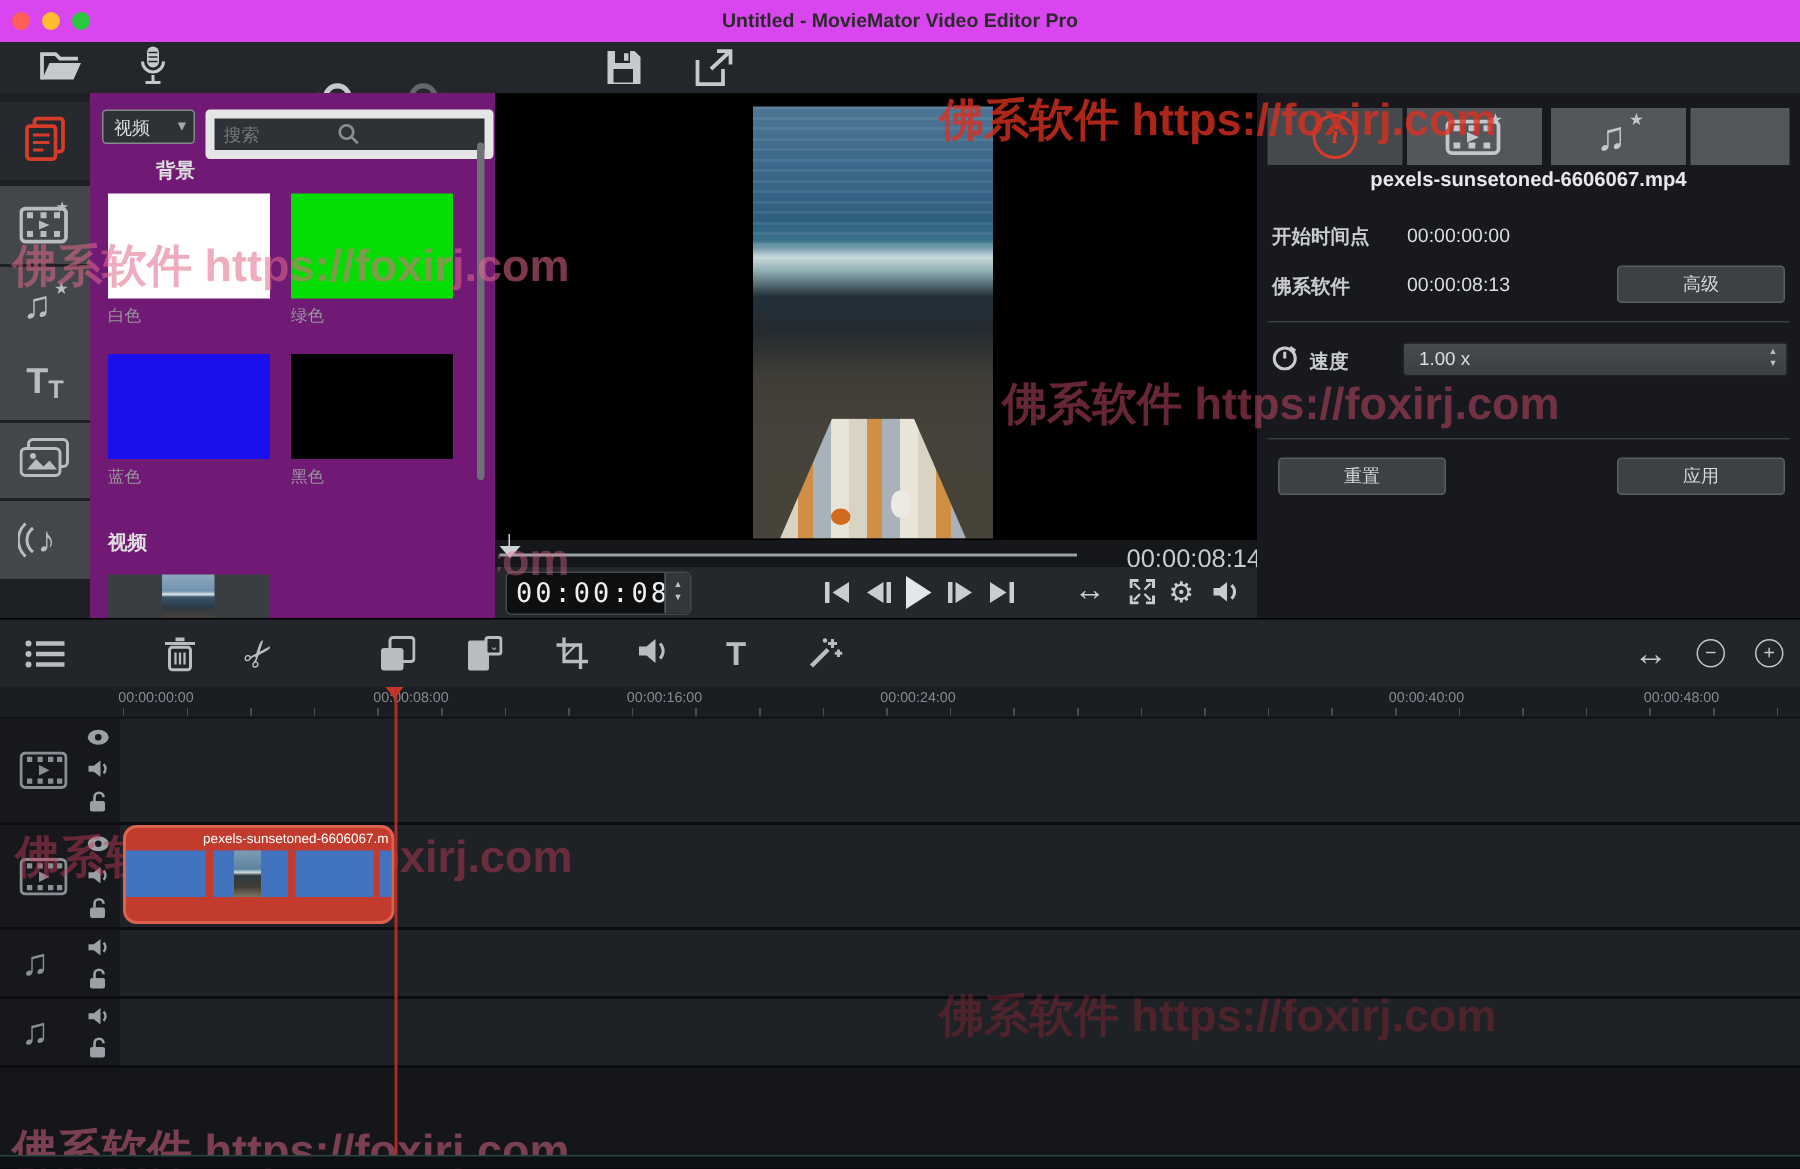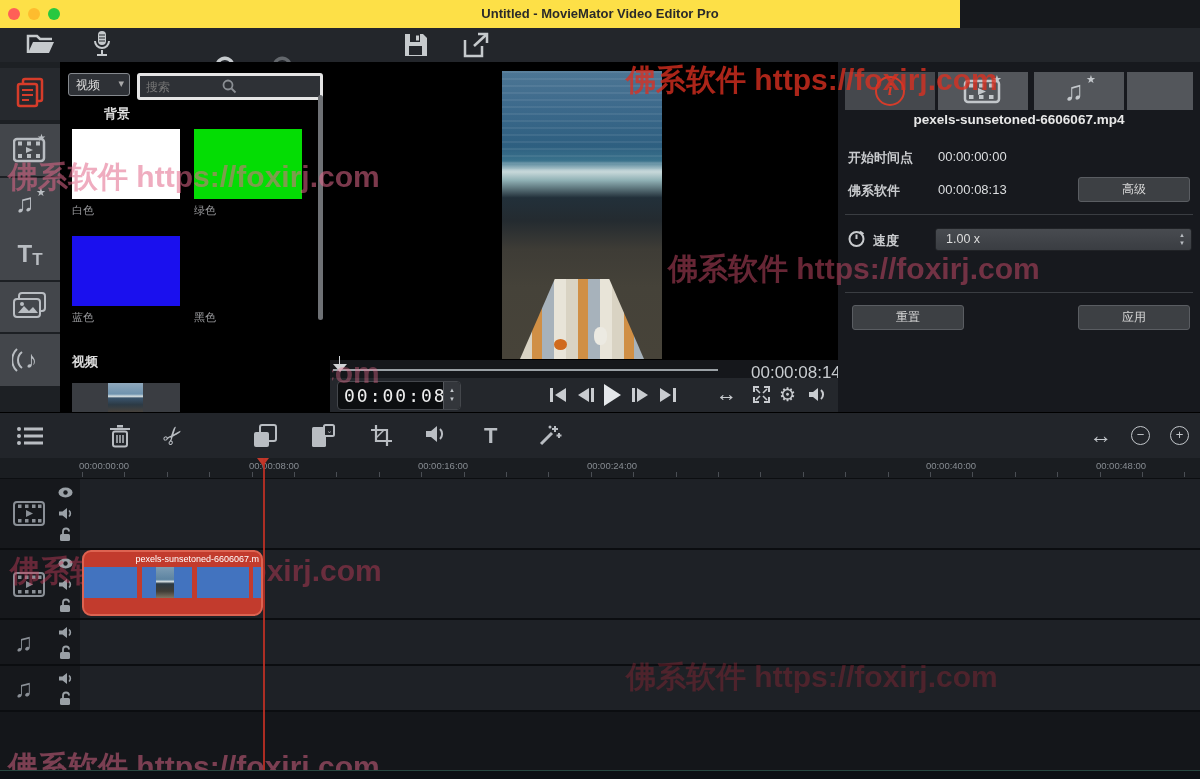--- a/index.html
+++ b/index.html
@@ -1,30 +1,30 @@
 <!DOCTYPE html>
 <html><head>
 <meta charset="utf-8">
 <style>
   html,body{margin:0;padding:0;background:#000;}
   #app{position:relative;width:1200px;height:779px;overflow:hidden;
        font-family:"Liberation Sans",sans-serif;background:#17191d;}
   .abs{position:absolute;}
   
-  .titlebar{left:0;top:0;width:960px;height:28px;background:#fde047;border-bottom:1px solid #c9c9c9;}
+  .titlebar{left:0;top:0;width:1200px;height:28px;background:#d946ef;border-bottom:1px solid #c9c9c9;}
   .tl-dot{width:12px;height:12px;border-radius:50%;top:8px;}
   .wtitle{width:1200px;top:6px;text-align:center;font-size:13px;font-weight:bold;color:#2a2a2a;}
   
   .mtoolbar{left:0;top:28px;width:1200px;height:34px;background:#23262b;}
   
   .sidebar{left:0;top:62px;width:60px;height:350px;background:#1d2024;}
   .sb-btn{left:0;width:60px;height:52px;background:#43464b;display:flex;align-items:center;justify-content:center;color:#b9bdc2;}
   .sb-sel{background:#26292e;}
   
-  .mpanel{left:60px;top:62px;width:270px;height:350px;background:#000000;overflow:hidden;}
+  .mpanel{left:60px;top:62px;width:270px;height:350px;background:#701a75;overflow:hidden;}
   .sec-label{font-size:13px;font-weight:bold;color:#dddddd;}
   .swatch{width:108px;height:70px;}
   .sw-label{font-size:11px;color:#98999c;}
   
   .preview{left:330px;top:62px;width:508px;height:298px;background:#000;}
   .seekrow{left:330px;top:360px;width:508px;height:18px;background:#15171b;}
   .transport{left:330px;top:378px;width:508px;height:34px;background:#24272c;}
   
   .rpanel{left:838px;top:62px;width:362px;height:350px;background:#17191e;}
   .rtab{top:10px;height:38px;background:#53565b;display:flex;align-items:center;justify-content:center;}
@@ -150,21 +150,21 @@
             <text x="13" y="26" font-size="24" fill="#b9bdc2">♪</text>
           </svg></span>
     </div>
   </div>
 
   <div class="abs mpanel">
     <div class="abs" style="left:8px;top:11px;width:60px;height:21px;background:#2e3136;border:1px solid #85898e;border-radius:3px;">
       <span class="abs" style="left:7px;top:3px;font-size:12px;color:#dddddd;">视频</span>
       <span class="abs" style="right:5px;top:3px;font-size:11px;color:#aaaaaa;">▾</span>
     </div>
-    <div class="abs" style="left:77px;top:11px;width:180px;height:21px;background:#2e3136;border:3px solid #e5e5e5;border-radius:3px;">
+    <div class="abs" style="left:77px;top:11px;width:180px;height:21px;background:#2e3136;border:6px solid #e5e5e5;border-radius:3px;">
       <input class="abs" style="left: 0px; top: 0px; width: 120px; height: 19px; background: transparent; border: none; outline: none; color: rgb(204, 204, 204); font-size: 12px; padding-left: 6px; font-family: &quot;Liberation Sans&quot;, sans-serif;" placeholder="搜索">
       <span class="abs" style="left:82px;top:3px;"><svg width="15" height="15">
             <circle cx="6" cy="6" r="4.5" fill="none" stroke="#8a8e93" stroke-width="1.8"></circle>
             <line x1="9.5" y1="9.5" x2="13.5" y2="13.5" stroke="#8a8e93" stroke-width="1.8"></line>
           </svg></span>
     </div>
     <div class="abs sec-label" style="left:12px;top:43px;margin-left:32px;">背景</div>
 
     <div class="abs swatch" style="left:12px;top:67px;background:#ffffff;"></div>
     <div class="abs swatch" style="left:134px;top:67px;background:#04dd04;"></div>

